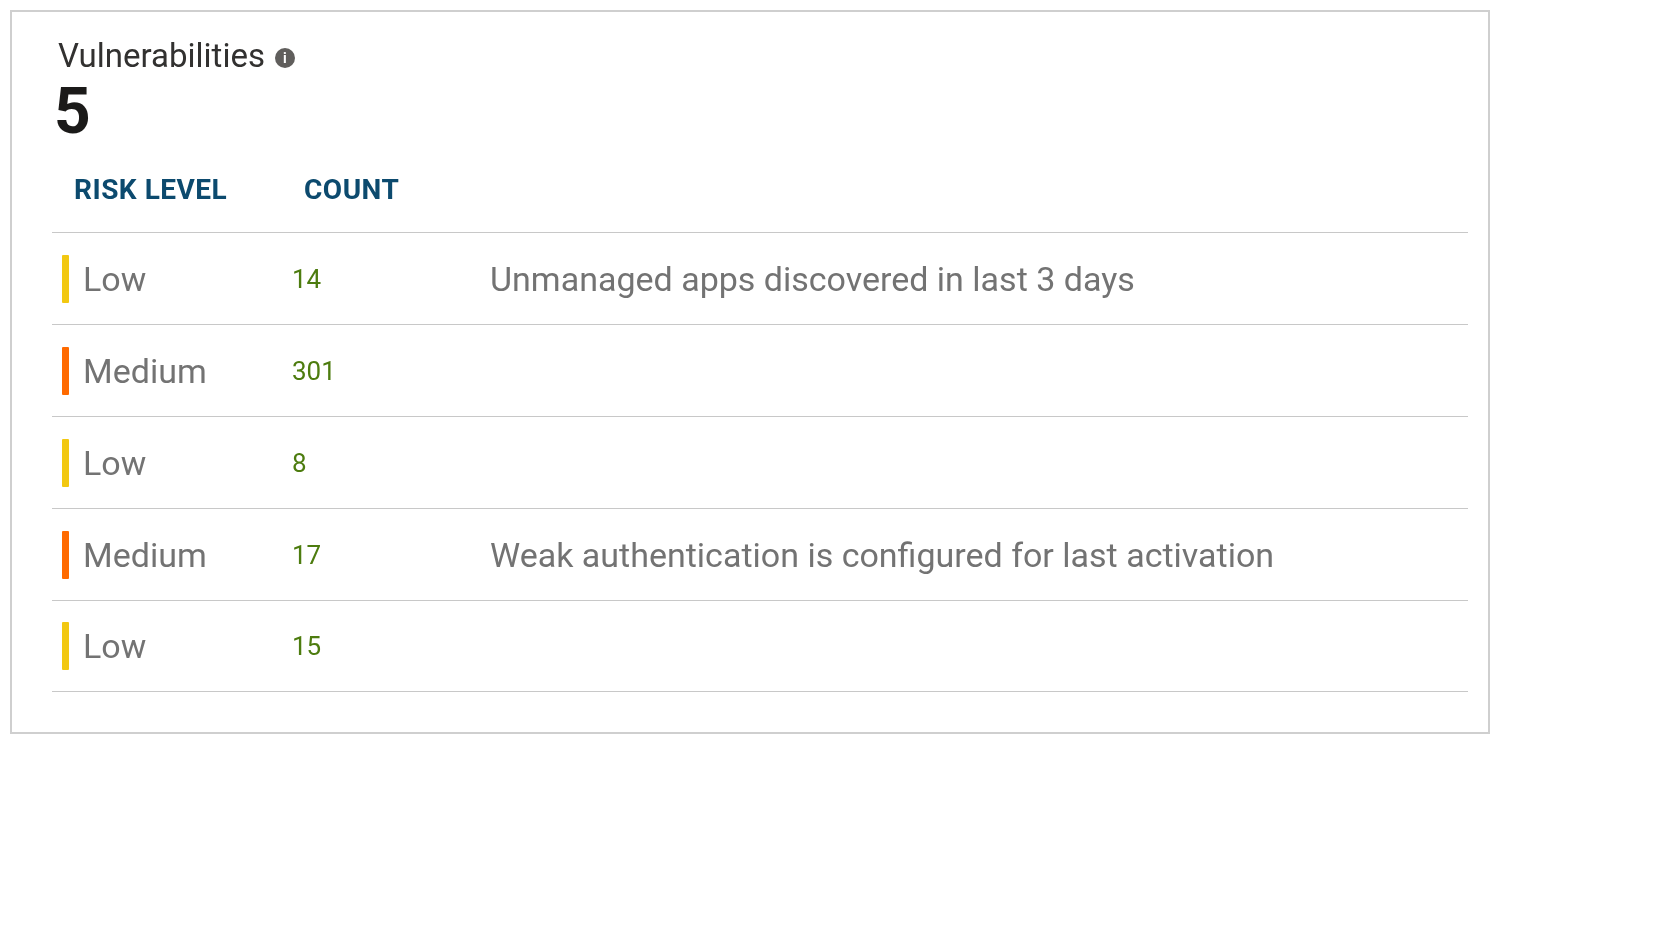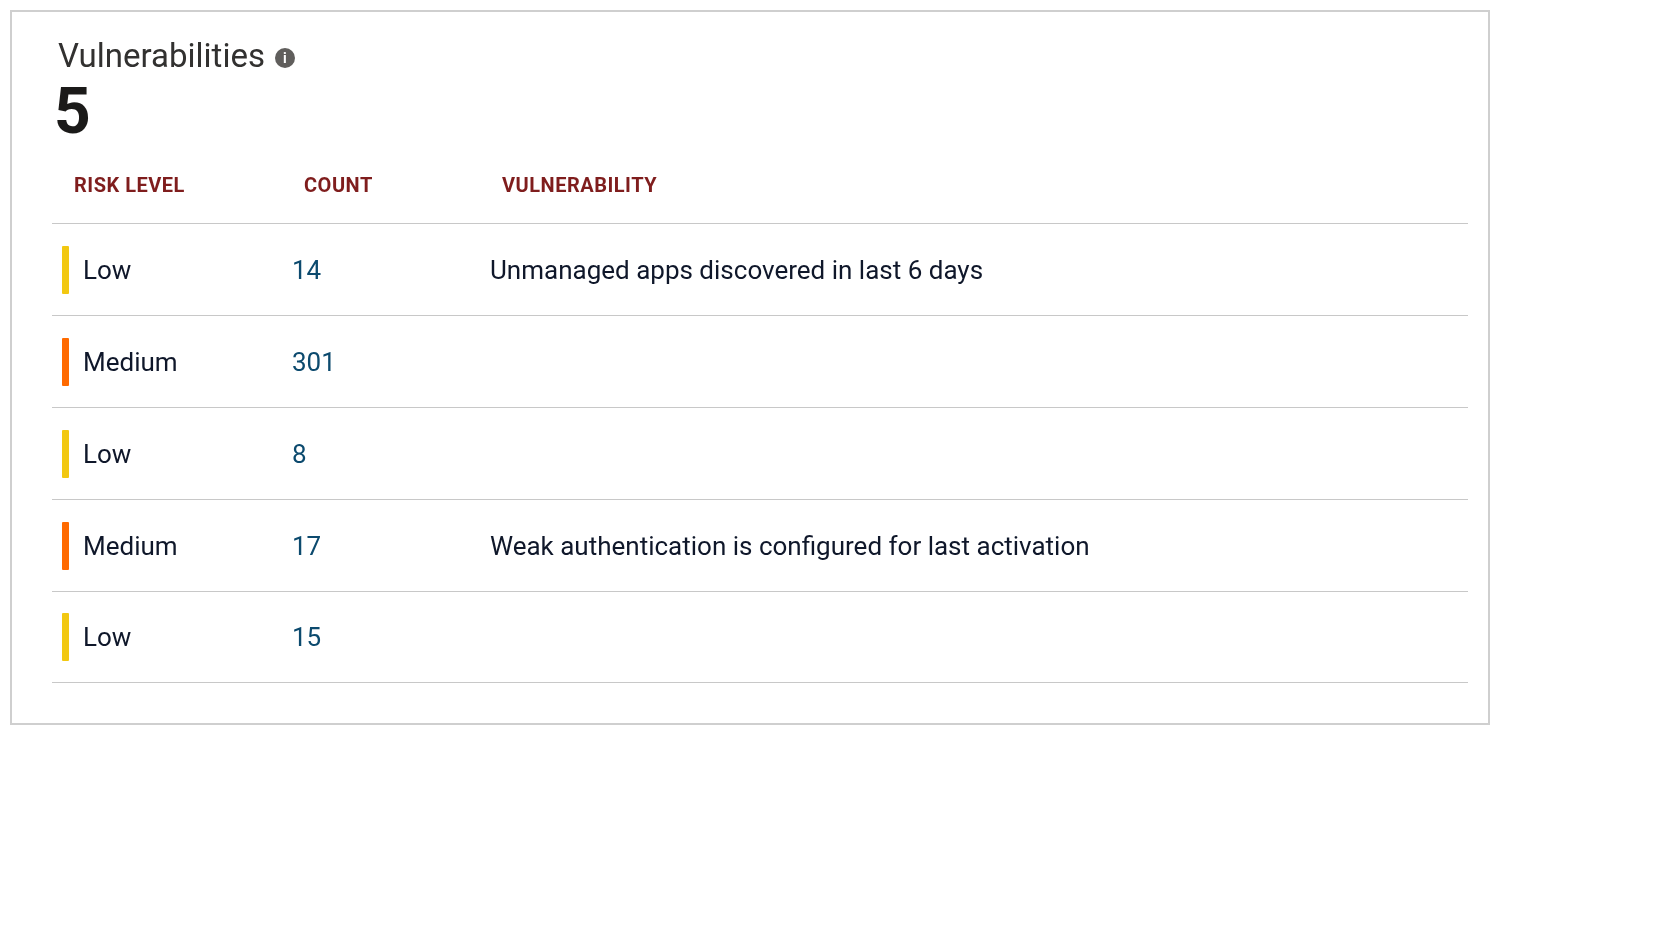--- a/index.html
+++ b/index.html
@@ -57,24 +57,24 @@
     }
     .thead, .trow {
       display: grid;
       grid-template-columns: 230px 198px 1fr;
       align-items: center;
     }
     .thead {
       padding: 0 0 26px 22px;
     }
     .th {
-      font-size: 20px;
+      font-size: 28px;
       font-weight: 700;
       letter-spacing: 0.5px;
-      color: #7f1d1d;
+      color: #0c4a6e;
       text-transform: uppercase;
     }
     .trow {
       border-top: 1.5px solid #c8c8c8;
       height: 92px;
       padding-left: 10px;
     }
     .trow:last-child {
       border-bottom: 1.5px solid #c8c8c8;
     }
@@ -83,53 +83,52 @@
       align-items: center;
       gap: 14px;
     }
     .risk-indicator {
       width: 7px;
       height: 48px;
       border-radius: 1px;
       flex: 0 0 auto;
     }
     .td {
-      font-size: 26px;
-      color: #0f172a;
+      font-size: 34px;
+      color: #737373;
       font-weight: 400;
     }
     .td-count {
       font-size: 26px;
-      color: #0c4a6e;
+      color: #4d7c0f;
     }
   </style>
 </head>
 <body>
 
 <div class="tile">
   <div class="tile-header">
     <span class="tile-title">Vulnerabilities</span>
     <span class="info-icon">i</span>
   </div>
   <div class="tile-count">5</div>
 
   <div class="table">
     <div class="thead">
       <div class="th">RISK LEVEL</div>
       <div class="th">COUNT</div>
-      <div class="th">VULNERABILITY</div>
     </div>
 
     <div class="trow">
       <div class="risk-cell">
         <span class="risk-indicator" style="background:#f2c811"></span>
         <span class="td">Low</span>
       </div>
       <div class="td td-count">14</div>
-      <div class="td">Unmanaged apps discovered in last 6 days</div>
+      <div class="td">Unmanaged apps discovered in last 3 days</div>
     </div>
 
     <div class="trow">
       <div class="risk-cell">
         <span class="risk-indicator" style="background:#ff6a00"></span>
         <span class="td">Medium</span>
       </div>
       <div class="td td-count">301</div>
     </div>
 

